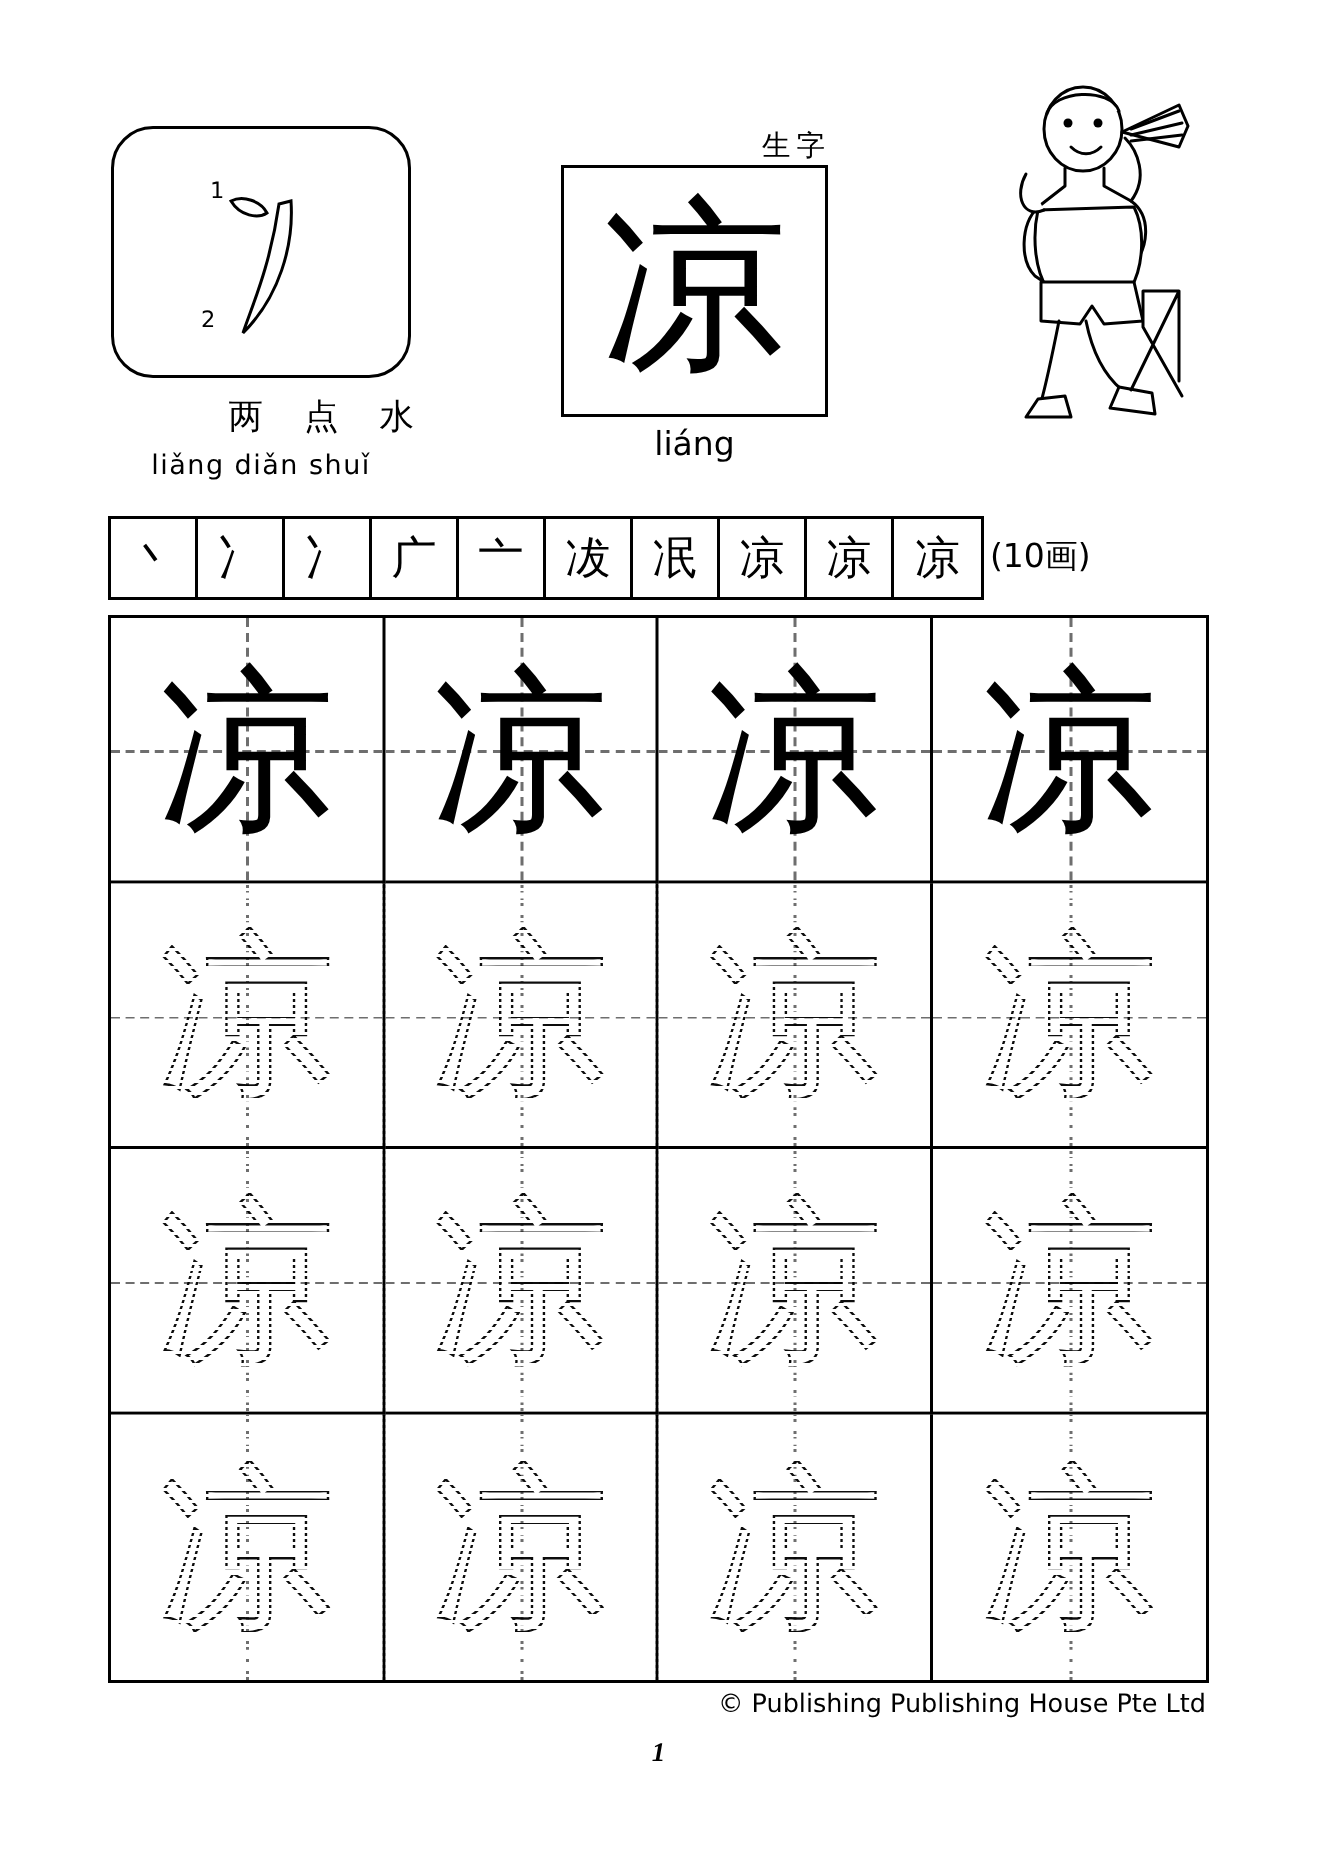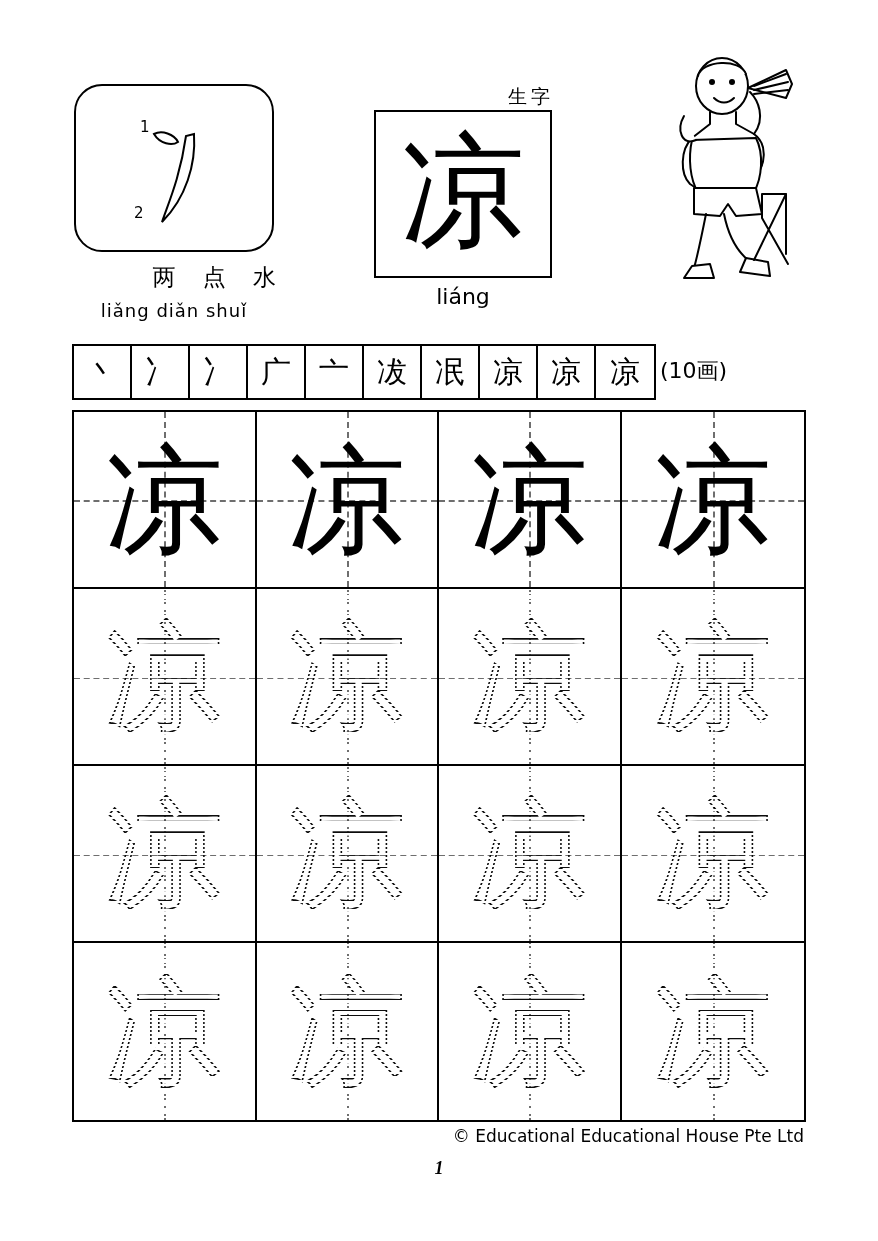--- a/index.html
+++ b/index.html
@@ -343,16 +343,16 @@
     <div class="cell trace lastrow">
         <span class="glyph">凉</span>
         <span class="dotmask"></span>
       </div>
     <div class="cell trace lastrow lastcol">
         <span class="glyph">凉</span>
         <span class="dotmask"></span>
       </div>
   </div>
 
-  <div class="copyright">© Educational Educational House Pte Ltd</div>
+  <div class="copyright">© Publishing Publishing House Pte Ltd</div>
   <div class="page-number">1</div>
 
 </div>
 
 </body></html>

